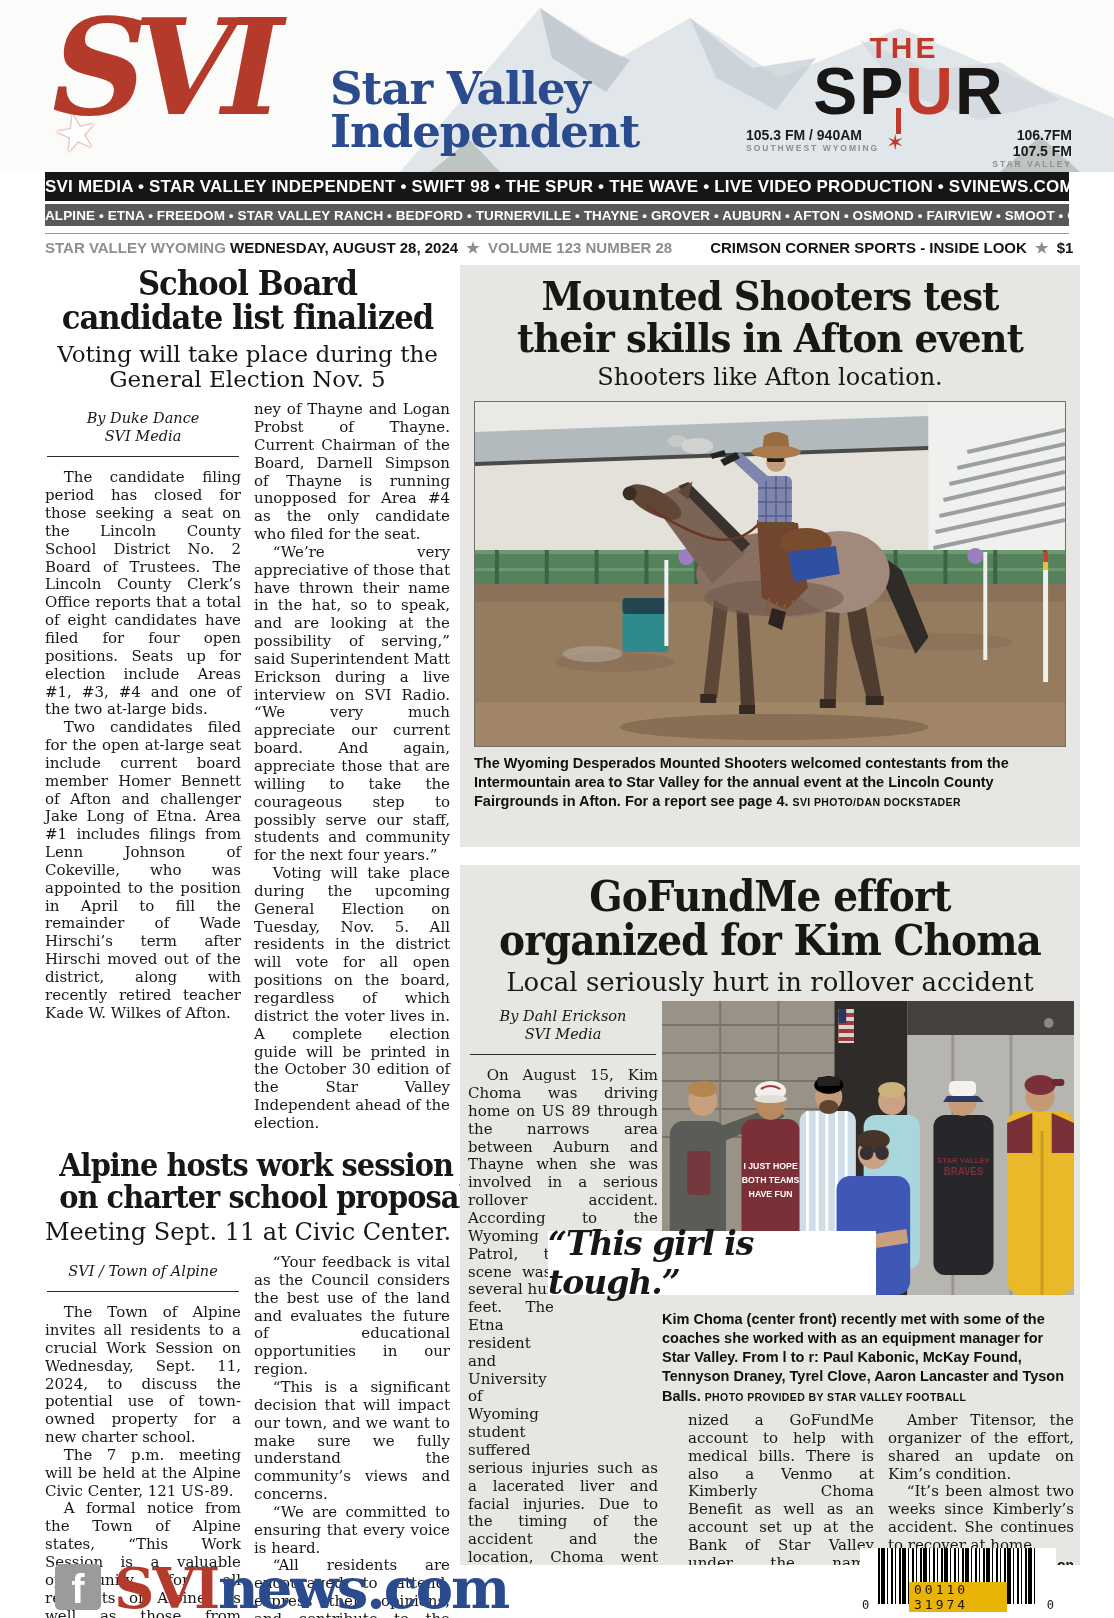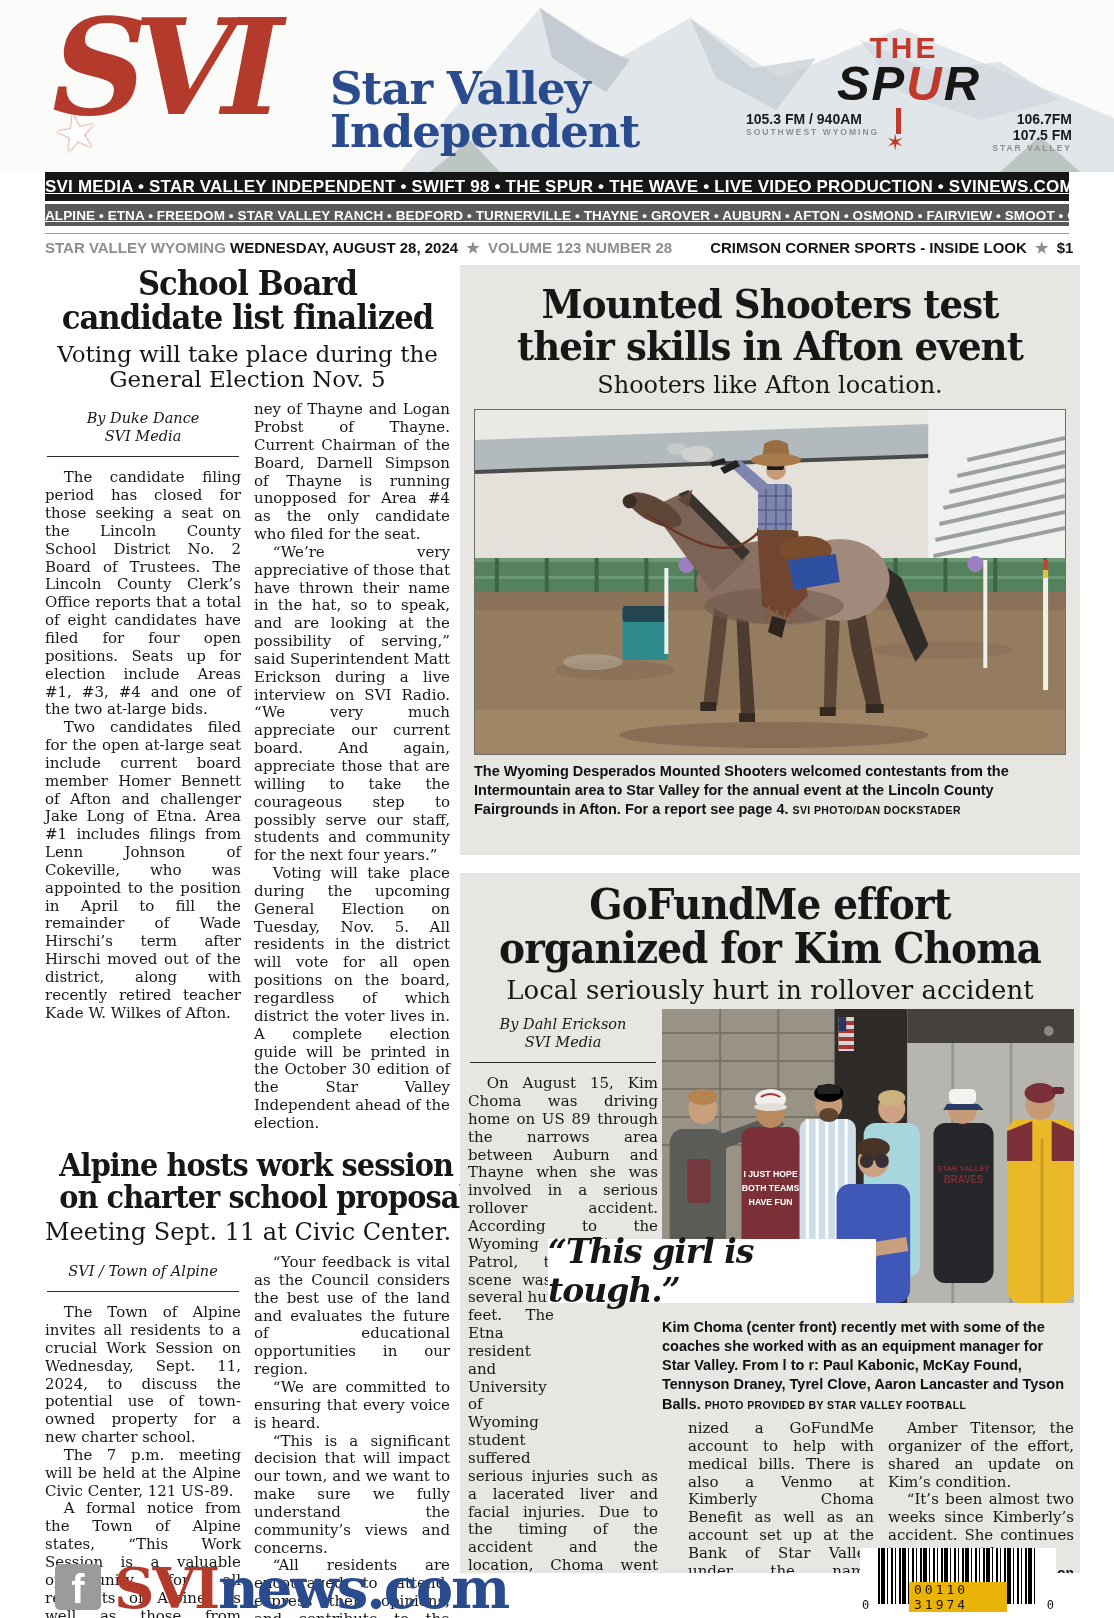--- a/index.html
+++ b/index.html
@@ -14,32 +14,32 @@
             color:#b43b2c;letter-spacing:-14px;}
   .svi-star{position:absolute;left:54px;top:108px;font-size:50px;color:#ffffff;
             font-style:normal;transform:rotate(-12deg);line-height:1;text-shadow:0 0 2px #b43b2c;}
   .mast-title{position:absolute;left:330px;top:68px;color:#2a4b8d;font-weight:bold;
               font-size:45px;line-height:.95;letter-spacing:-1px;}
   .mast-title span{display:block;white-space:nowrap;}
   .spur{position:absolute;right:40px;top:36px;width:330px;text-align:center;
         font-family:"Liberation Sans",sans-serif;}
   .spur-the{color:#c0392b;font-weight:bold;font-size:30px;letter-spacing:3px;line-height:.8;
             margin-left:-10px;}
-  .spur-word{font-weight:bold;font-size:49px;line-height:.95;color:#181715;letter-spacing:2px;font-style:italic;}
+  .spur-word{font-weight:bold;font-size:66px;line-height:.95;color:#181715;letter-spacing:2px;}
   .spur-u{color:#c0392b;position:relative;}
   .spur-rowel{position:absolute;left:142px;top:96px;color:#c0392b;font-size:22px;line-height:1;}
   .spur-stem{position:absolute;left:152px;top:72px;width:5px;height:26px;background:#c0392b;}
   .spur-freqs{display:flex;justify-content:space-between;margin-top:4px;padding:0 2px;}
   .spur-fl{text-align:left;} .spur-fr{text-align:right;}
   .spur-fbig{font-weight:bold;font-size:14px;color:#1a1a1a;line-height:1.15;}
   .spur-fsmall{font-size:8.5px;color:#8d8e90;letter-spacing:2px;font-weight:bold;}
 
   
   .bar{margin:0 45px;color:#fff;font-family:"Liberation Sans",sans-serif;font-weight:bold;
-       text-align:center;white-space:nowrap;text-decoration:underline;}
+       text-align:center;white-space:nowrap;}
   .media-bar{background:#161616;font-size:17px;letter-spacing:.2px;padding:5px 0 4px;}
   .towns-bar{background:#58595b;font-size:13.5px;padding:4px 0 3px;margin-top:3px;letter-spacing:.1px;}
   .dateline{margin:7px 45px 0;border-top:1px solid #9a9a9a;padding-top:5px;display:flex;
             justify-content:space-between;font-family:"Liberation Sans",sans-serif;
             font-weight:bold;font-size:15px;white-space:nowrap;gap:38px;}
   .dl-gray{color:#8d8e90;} .dl-black{color:#141414;} .dl-star{color:#8d8e90;padding:0 4px;}
 
   
   .content{display:flex;gap:10px;margin:8px 45px 0;}
   .left-col{width:405px;flex:0 0 405px;}
@@ -59,21 +59,21 @@
   .byline span{display:block;}
   .byline-rule{border:0;border-top:1.5px solid #2c2c2c;margin:11px 2px 12px;}
 
   .sb-h1{font-size:33px;}
   .sb-h2{font-size:23px;}
   .al-h1{font-size:31px;margin-top:16px;}
   .al-h2{font-size:24px;}
 
   
   .graybox{background:#e7e6e3;}
-  .mounted{padding:16px 14px 12px;min-height:562px;}
+  .mounted{padding:8px 14px 12px;min-height:562px;}
   .mo-h1{font-size:40px;}
   .mo-h2{font-size:24px;margin-bottom:10px;}
   .photo-frame{border:1px solid #6e6e6a;background:#9a8168;line-height:0;}
   .photocap{font-family:"Liberation Sans",sans-serif;font-weight:bold;font-size:14.5px;
             line-height:1.32;color:#101010;margin-top:7px;text-align:left;}
   .credit{font-size:10.5px;letter-spacing:.4px;}
 
   .gofundme{position:relative;height:700px;margin-top:18px;overflow:hidden;}
   .gf-h1{font-size:42px;margin-top:10px;}
   .gf-h2{font-size:26px;}
@@ -212,22 +212,22 @@
               <span>SVI / Town of Alpine</span>
             </div>
             <hr class="byline-rule">
             <p>The Town of Alpine invites all residents to a crucial Work Session on Wednesday, Sept. 11, 2024, to discuss the potential use of town-owned property for a new charter school.</p>
             <p>The 7 p.m. meeting will be held at the Alpine Civic Center, 121 US-89.</p>
             <p>A formal notice from the Town of Alpine states, “This Work Session is a valuable opportunity for all residents of Alpine, as well as those from nearby communities of Star Valley, to engage directly with the Alpine Town Council and share their views on this significant issue.</p>
 
           </div>
           <div class="col">
             <p>“Your feedback is vital as the Council considers the best use of the land and evaluates the future of educational opportunities in our region.</p>
+            <p>“This is a significant decision that will impact our town, and we want to make sure we fully understand the community’s views and concerns.</p>
             <p>“We are committed to ensuring that every voice is heard.</p>
-            <p>“This is a significant decision that will impact our town, and we want to make sure we fully understand the community’s views and concerns.</p>
             <p>“All residents are encouraged to attend, express their opinions, and contribute to the discussion. This is your chance to be a part of shaping the future of education in Alpine.”</p>
 
           </div>
         </div>
       </article>
     </div>
 
     <div class="right-col">
 
       <section class="graybox mounted">

